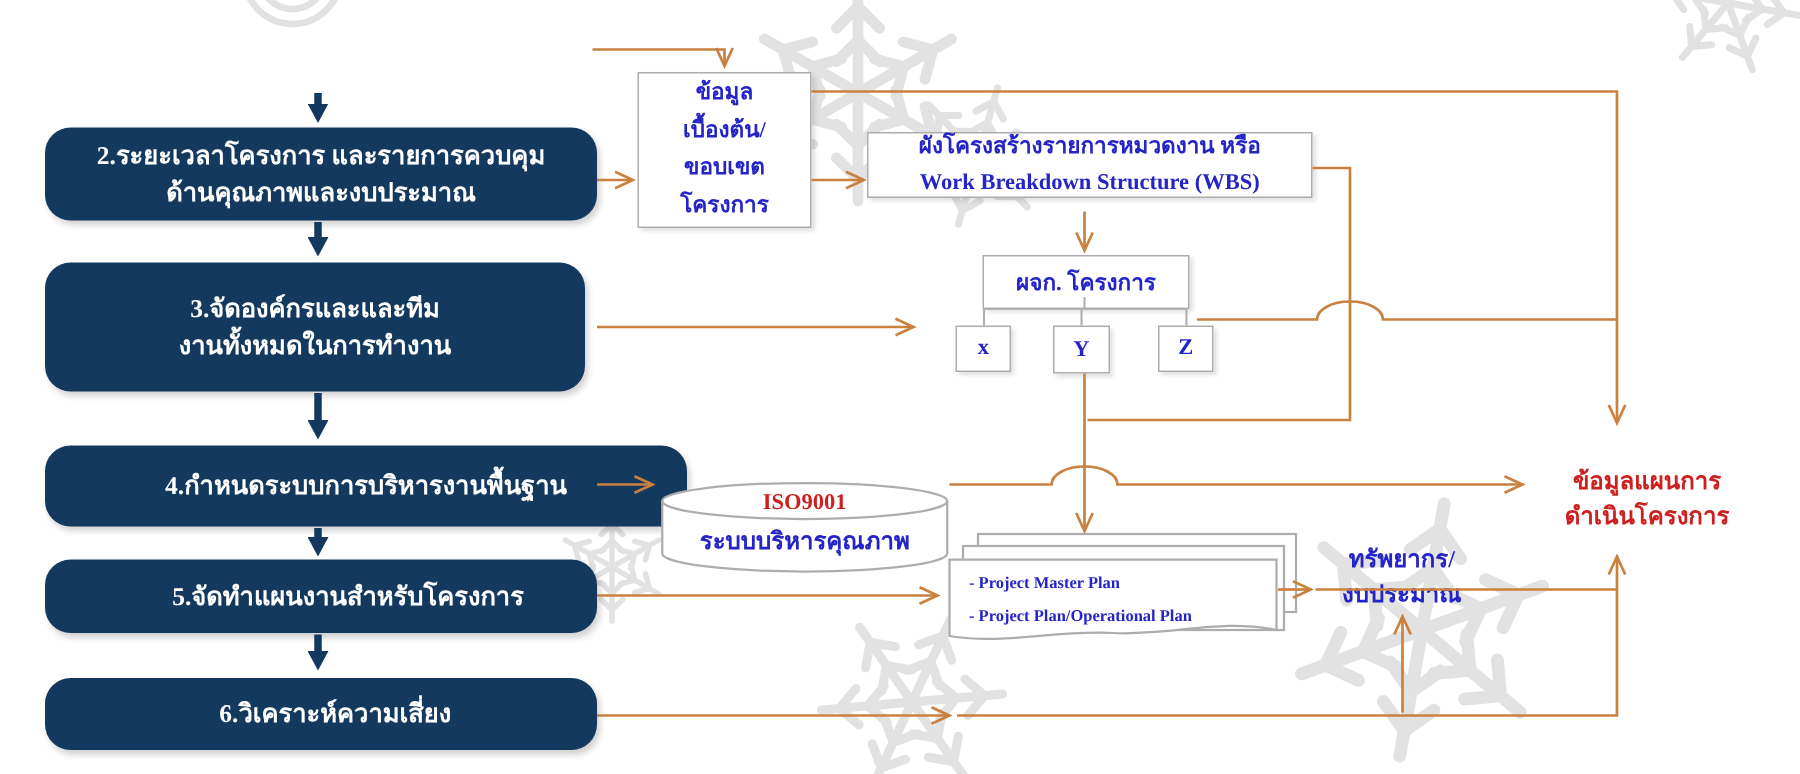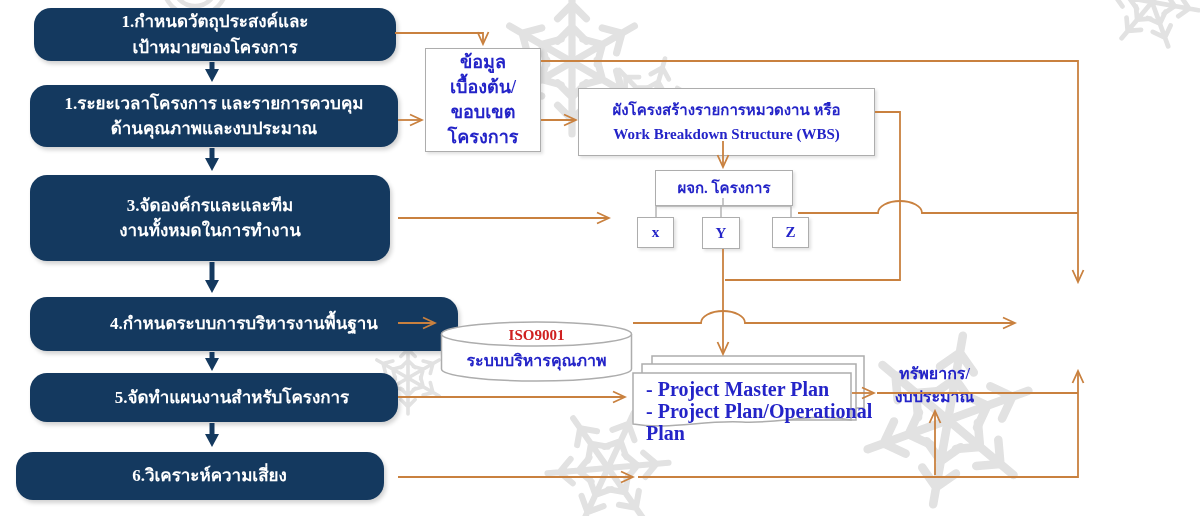--- a/index.html
+++ b/index.html
@@ -71,36 +71,34 @@
       </g>
     <g>
         <use href="#sf" transform="translate(408,378) scale(0.8)"></use>
       </g>
     <g class="sf">
       <circle cx="195" cy="-16" r="22"></circle>
         <circle cx="195" cy="-16" r="32"></circle>
     </g>
   </svg>
 
-  <div class="node step" style="left:34px;top:8px;width:362px;height:53px;">1.กำหนดวัตถุประสงค์และ
-เป้าหมายของโครงการ</div>
-  <div class="node step" style="left:30px;top:85px;width:368px;height:62px;">1.ระยะเวลาโครงการ และรายการควบคุม
+  <div class="node step" style="left:30px;top:85px;width:368px;height:62px;">2.ระยะเวลาโครงการ และรายการควบคุม
 ด้านคุณภาพและงบประมาณ</div>
   <div class="node step" style="left:30px;top:175px;width:360px;height:86px;">3.จัดองค์กรและและทีม
 งานทั้งหมดในการทำงาน</div>
   <div class="node step" style="left:30px;top:297px;width:428px;height:54px;">4.กำหนดระบบการบริหารงานพื้นฐาน</div>
   <div class="node step" style="left:30px;top:373px;width:368px;height:49px;padding-left:36px;">5.จัดทำแผนงานสำหรับโครงการ</div>
-  <div class="node step" style="left:16px;top:452px;width:368px;height:48px;padding-left:19px;">6.วิเคราะห์ความเสี่ยง</div>
+  <div class="node step" style="left:30px;top:452px;width:368px;height:48px;padding-left:19px;">6.วิเคราะห์ความเสี่ยง</div>
 
-  <div class="node wbox" style="left:425px;top:48px;width:116px;height:104px;font-size:18px;line-height:25px;">ข้อมูล
+  <div class="node wbox" style="left:425px;top:48px;width:116px;height:104px;font-size:15px;line-height:25px;">ข้อมูล
 เบื้องต้น/
 ขอบเขต
 โครงการ</div>
 
-  <div class="node wbox" style="left:578px;top:88px;width:297px;height:68px;font-size:15px;line-height:24px;">ผังโครงสร้างรายการหมวดงาน หรือ
+  <div class="node wbox" style="left:578px;top:88px;width:297px;height:44px;font-size:15px;line-height:24px;">ผังโครงสร้างรายการหมวดงาน หรือ
 Work Breakdown Structure (WBS)</div>
 
   <div class="node wbox" style="left:655px;top:170px;width:138px;height:36px;font-size:15px;">ผจก. โครงการ</div>
   <div class="node wbox" style="left:637px;top:217px;width:37px;height:31px;font-size:15px;">x</div>
   <div class="node wbox" style="left:702px;top:217px;width:38px;height:32px;font-size:15px;">Y</div>
   <div class="node wbox" style="left:772px;top:217px;width:37px;height:31px;font-size:15px;">Z</div>
 
   <div class="cyl" style="left:440px;top:293px;width:193px;height:62px;">
     <svg width="193" height="62" viewBox="0 0 193 62">
       <path d="M1.5,13 V48 A95,12 0 0 0 191.5,48 V13" fill="#fff" stroke="#adadad" stroke-width="1.5"></path>
@@ -109,27 +107,29 @@
     <div class="cyl-t redtxt" style="top:6px;font-size:15px;">ISO9001</div>
     <div class="cyl-t bluetxt" style="top:27px;font-size:16px;">ระบบบริหารคุณภาพ</div>
   </div>
 
   <div class="stack" style="left:632px;top:352px;width:244px;height:84px;">
     <svg width="244" height="84" viewBox="0 0 244 84">
       <rect class="pg" x="20" y="4" width="212" height="52"></rect>
       <rect class="pg" x="10" y="12" width="214" height="56"></rect>
       <path class="pg" d="M1,21 L219,21 L219,68 C180,60 150,72 110,70 C70,68 38,78 1,72 Z"></path>
     </svg>
-    <div class="doc-text" style="left:14px;top:26px;font-size:20px;line-height:22px;">- Project Master Plan
+    <div class="doc-text" style="left:14px;top:26px;font-size:11px;line-height:22px;">- Project Master Plan
 - Project Plan/Operational Plan</div>
   </div>
 
 
   <div class="node bluetxt" style="left:872px;top:360px;width:125px;height:50px;font-size:16px;line-height:23px;">ทรัพยากร/
 งบประมาณ</div>
+  <div class="node redtxt" style="left:1018px;top:308px;width:160px;height:50px;font-size:16px;line-height:23px;">ข้อมูลแผนการ
+ดำเนินโครงการ</div>
 
   <svg class="layer lines" viewBox="0 0 1200 516">
     <defs>
       <marker id="mO" markerUnits="userSpaceOnUse" markerWidth="16" markerHeight="14" refX="13" refY="7" orient="auto">
           <path class="mko" d="M2,1.5 L14,7 L2,12.5"></path>
         </marker>
       <marker id="mN" markerUnits="userSpaceOnUse" markerWidth="14" markerHeight="14" refX="3" refY="7" orient="auto">
           <path class="mkn" d="M0,0 L13,7 L0,14 Z"></path>
         </marker>
     </defs>

